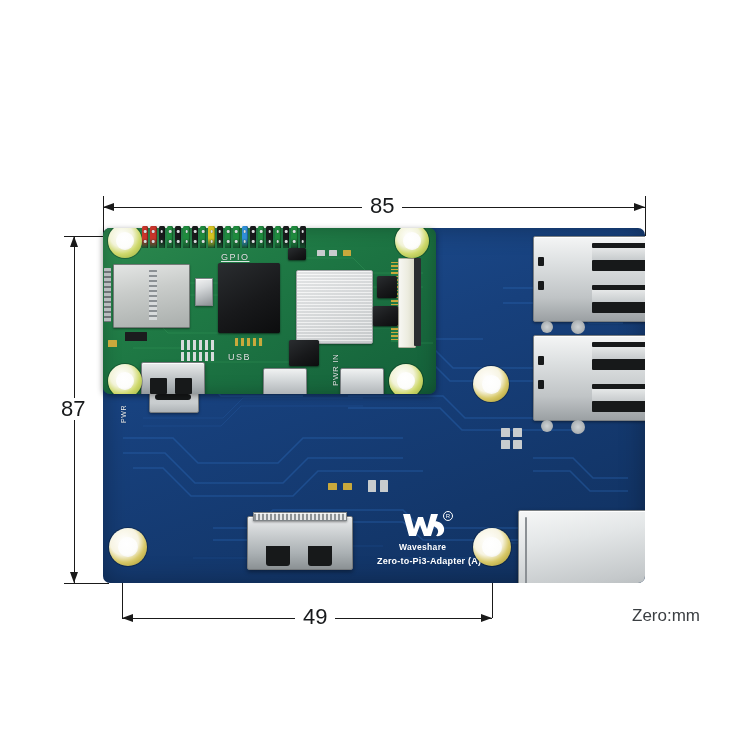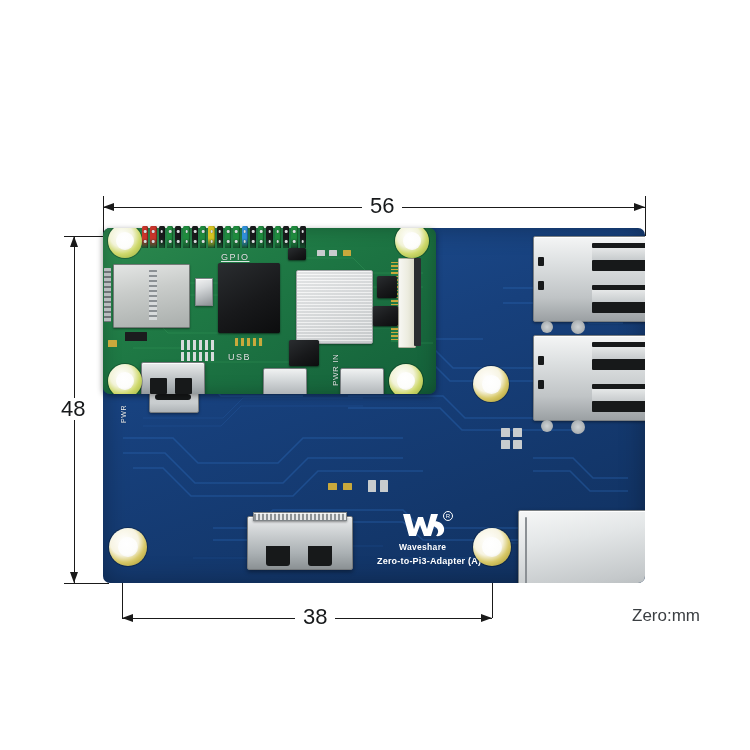--- a/index.html
+++ b/index.html
@@ -357,37 +357,37 @@
 
 <div id="page-root">
 
 
   <div class="ext-line-v" style="left:103px; top:196px; height:40px;"></div>
   <div class="ext-line-v" style="left:645px; top:196px; height:40px;"></div>
 
   <div class="dim-line-h" style="left:103px; top:207px; width:542px;"></div>
   <div class="arrow arrow-left" style="left:103px; top:202.5px;"></div>
   <div class="arrow arrow-right" style="left:634px; top:202.5px;"></div>
-  <div class="dim-text" style="left:362px; top:195px;">56</div>
+  <div class="dim-text" style="left:362px; top:195px;">85</div>
 
   <div class="ext-line-h" style="left:64px; top:236px; width:45px;"></div>
   <div class="ext-line-h" style="left:64px; top:583px; width:45px;"></div>
 
   <div class="dim-line-v" style="left:74px; top:236px; height:347px;"></div>
   <div class="arrow arrow-up" style="left:69.5px; top:236px;"></div>
   <div class="arrow arrow-down" style="left:69.5px; top:572px;"></div>
-  <div class="dim-text" style="left:53px; top:398px;">48</div>
+  <div class="dim-text" style="left:53px; top:398px;">87</div>
 
   <div class="ext-line-v" style="left:122px; top:565px; height:53px;"></div>
   <div class="ext-line-v" style="left:492px; top:545px; height:73px;"></div>
 
   <div class="dim-line-h" style="left:122px; top:618px; width:370px;"></div>
   <div class="arrow arrow-left" style="left:122px; top:613.5px;"></div>
   <div class="arrow arrow-right" style="left:481px; top:613.5px;"></div>
-  <div class="dim-text" style="left:295px; top:606px;">38</div>
+  <div class="dim-text" style="left:295px; top:606px;">49</div>
 
   <div class="unit-label">Zero:mm</div>
 
   <div class="board-wrap">
 
     <div class="blue-board">
       <svg class="blue-traces" viewBox="0 0 542 355" preserveAspectRatio="none">
         <g stroke="#2f6fc0" stroke-width="1.6" fill="none" opacity="0.85">
           <path d="M20,210 L70,210 L95,235 L175,235 L200,210 L300,210"></path>
           <path d="M20,225 L62,225 L92,255 L180,255 L205,230 L300,230"></path>

